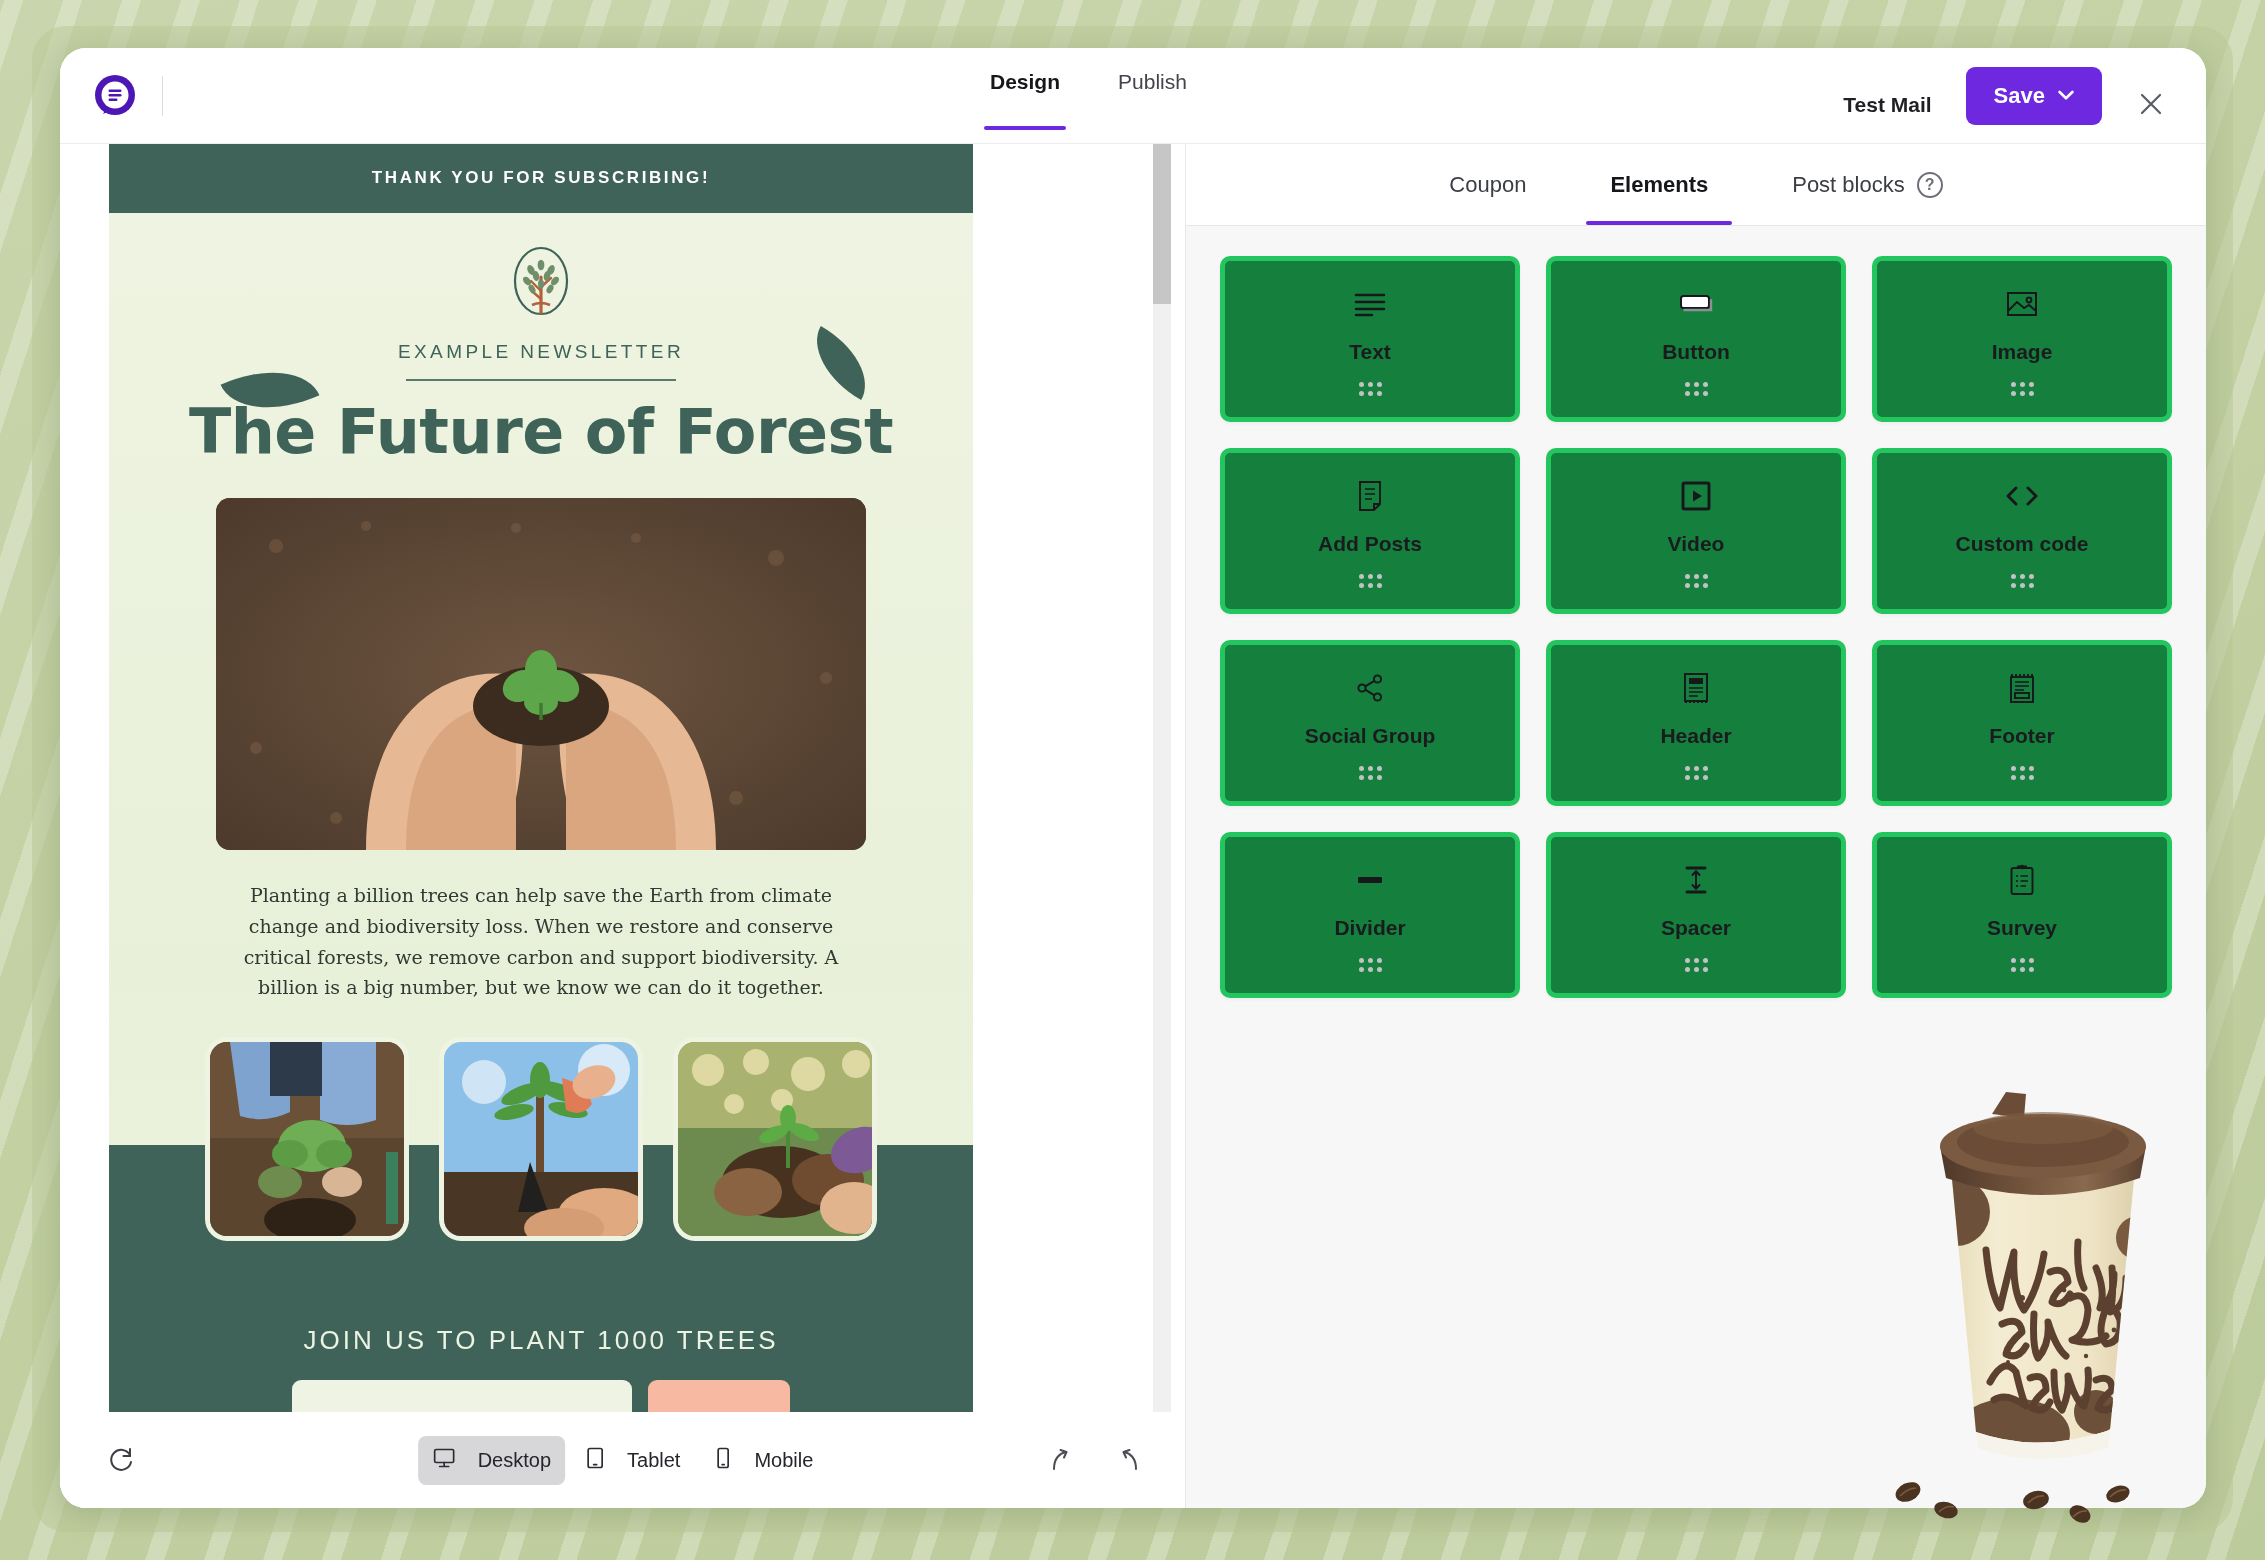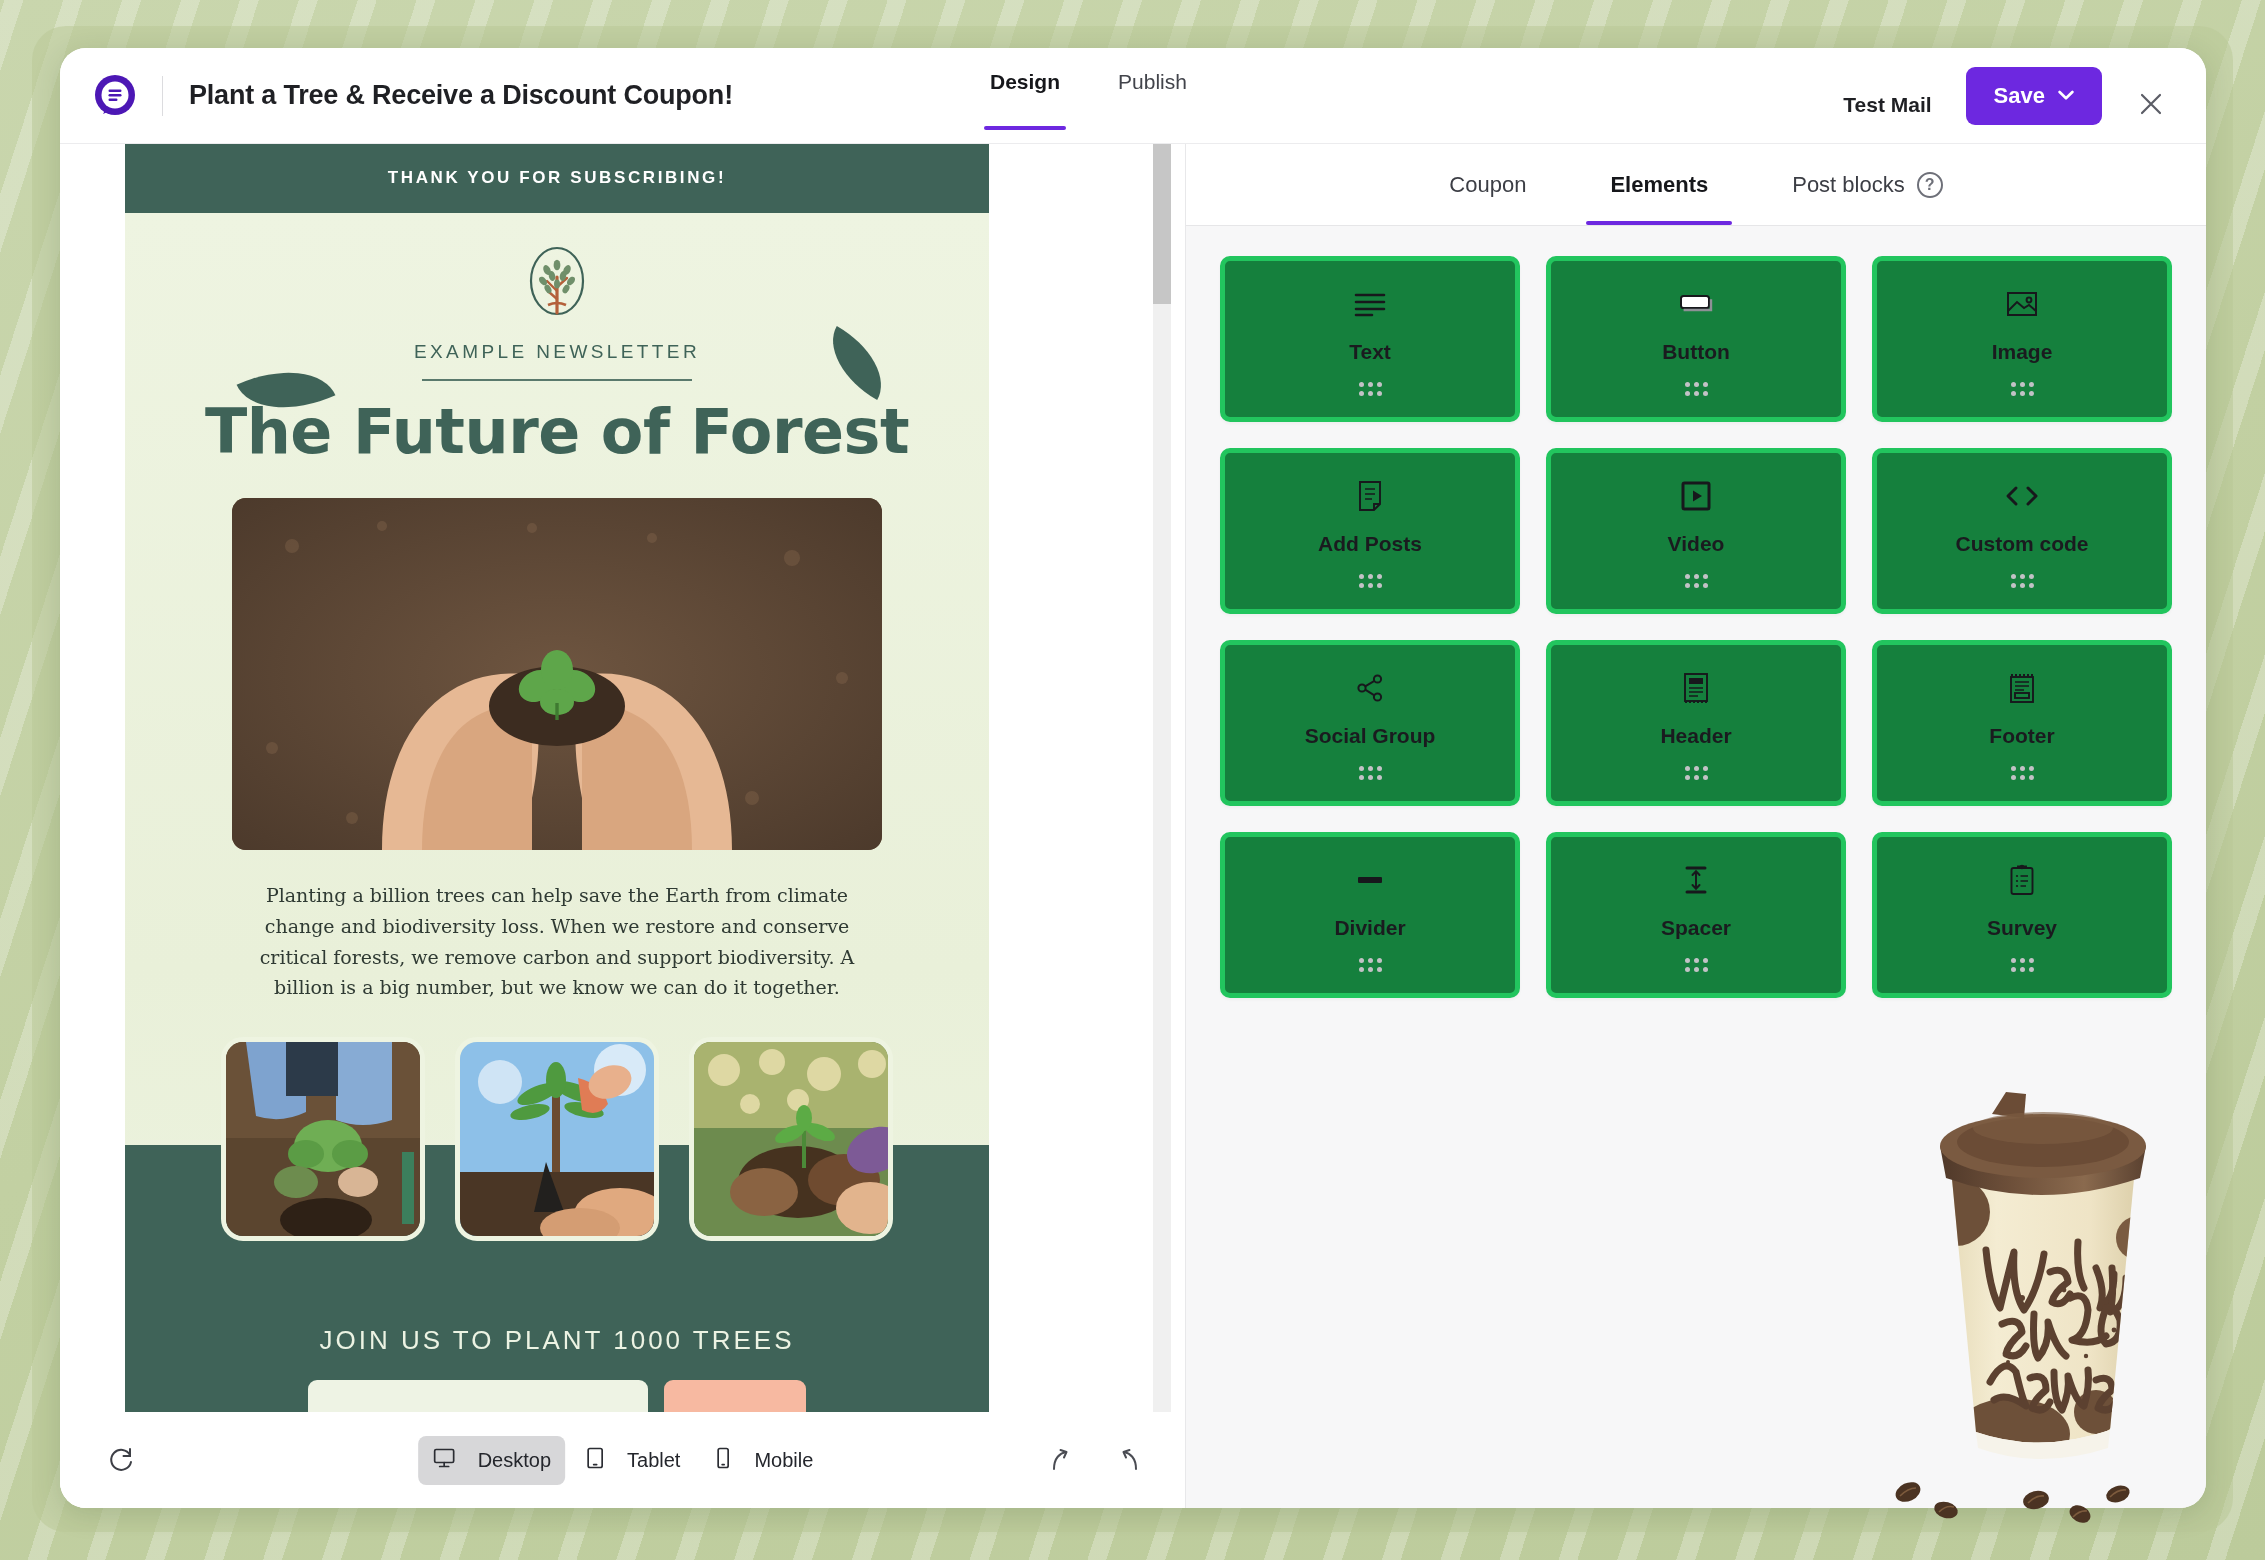--- a/index.html
+++ b/index.html
@@ -110,21 +110,21 @@
     display: flex; flex-direction: column;
     border-right: 1px solid #e8e8ea;
     background: #fff;
     position: relative;
   }
   #canvas-scroll {
     flex: 1; position: relative; overflow: hidden;
     background: #fff;
   }
   #email-frame {
-    position: absolute; left: 65px; top: 0;
+    position: absolute; left: 49px; top: 0;
     width: 864px;
     background: #eef3e0;
   }
   .em-topbar {
     background: #3f6358; color: #fff;
     text-align: center; font-size: 17px; letter-spacing: 2.6px;
     font-weight: 600; padding: 24px 10px 25px;
   }
   .em-hero {
     background: linear-gradient(180deg,#eef4e1 0%, #e9f0d9 60%, #eef4e1 100%);
@@ -300,21 +300,20 @@
         <circle cx="25" cy="24" r="13.5" fill="#ffffff"></circle>
         <path d="M16 35 L20.5 29 L23.5 33 Z" fill="#ffffff"></path>
         <rect x="18.5" y="18.5" width="13" height="2.4" rx="1.2" fill="#4c17b5"></rect>
         <rect x="18.5" y="23" width="13" height="2.4" rx="1.2" fill="#4c17b5"></rect>
         <rect x="18.5" y="27.5" width="9" height="2.4" rx="1.2" fill="#4c17b5"></rect>
       </svg>
     </div>
 
     <div id="title-divider"></div>
 
-    <div id="doc-title">Plant a Tree &amp; Receive a Discount Coupon!</div>
 
     <div id="top-tabs">
       <div class="top-tab active">Design</div>
       <div class="top-tab">Publish</div>
     </div>
 
     <div id="top-right">
       <div id="test-mail-btn">Test Mail</div>
       <button id="save-btn">
         <span>Save</span>

